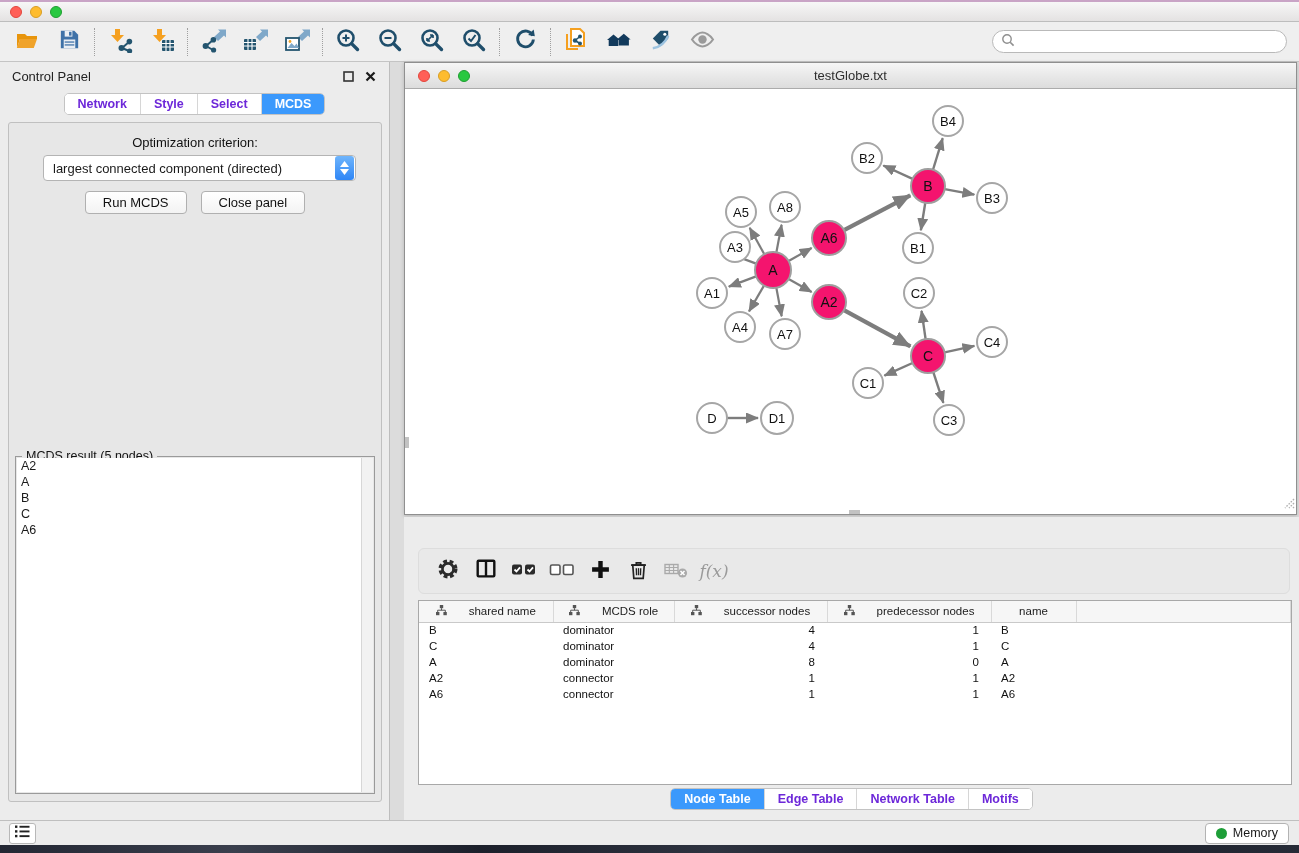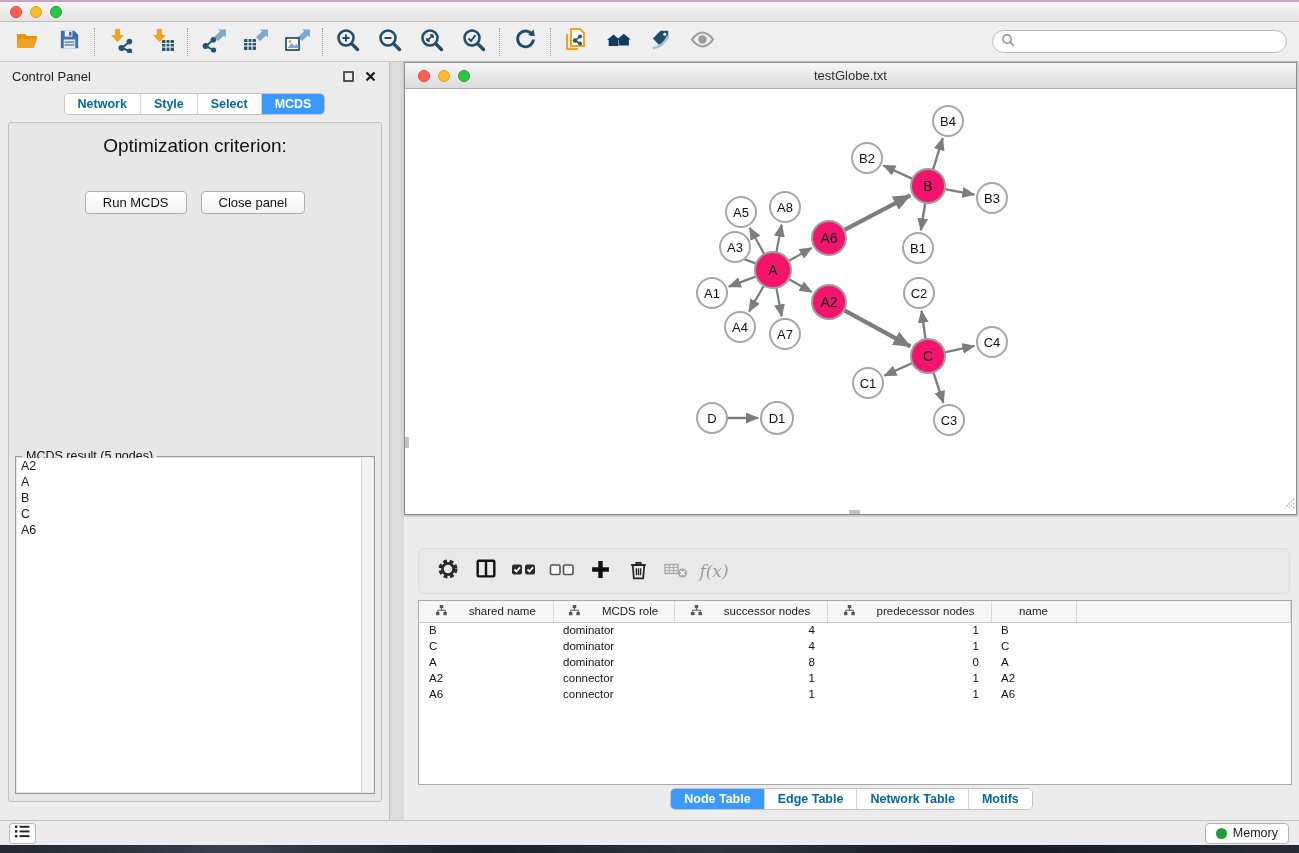--- a/index.html
+++ b/index.html
@@ -28,28 +28,28 @@
                  border:1px solid #b9b9b9; border-radius:12px; display:flex; align-items:center; padding:0 8px; }
   .search-wrap input { border:none; outline:none; flex:1; font-size:12px; background:transparent; margin-left:6px; font-family:inherit; }
 
   
   .control-panel { position:absolute; left:0; top:62px; width:390px; height:758px;
                    background:#ececec; border-right:1px solid #bdbdbd; }
   .panel-header { display:flex; align-items:center; padding:7px 12px 0 12px; font-size:13px; color:#222; }
   .panel-header .spacer { flex:1; }
   .win-icon { width:14px; height:14px; margin-left:8px; display:flex; align-items:center; justify-content:center; cursor:pointer; }
   .seg { display:inline-flex; background:#fff; border:1px solid #c3c3c3; border-radius:5px; overflow:hidden; }
-  .seg .tab { padding:3px 13px; font-size:12.5px; font-weight:bold; color:#0369a1; background:#fff;
+  .seg .tab { padding:3px 13px; font-size:12.5px; font-weight:bold; color:#6d28d9; background:#fff;
               border-left:1px solid #d6d6d6; cursor:pointer; white-space:nowrap; }
   .seg .tab:first-child { border-left:none; }
   .seg .tab.active { background:#3b99fc; color:#fff; }
   .ctrl-tabs-row { text-align:center; margin-top:9px; }
   .ctrl-body { position:absolute; left:8px; top:60px; width:374px; height:680px;
                background:#e7e7e7; border:1px solid #c0c0c0; border-radius:3px; }
-  .opt-label { text-align:center; margin-top:12px; font-size:19px; color:#111; }
+  .opt-label { text-align:center; margin-top:12px; font-size:13px; color:#111; }
   .dropdown { position:absolute; left:34px; top:32px; width:313px; height:26px; background:#fff;
               border:1px solid #b4b4b4; border-radius:4px; display:flex; align-items:center; cursor:pointer; }
   .dropdown .dd-text { flex:1; font-size:13px; padding-left:9px; white-space:nowrap; overflow:hidden; }
   .dd-stepper { width:19px; height:24px; border-radius:3px; background:linear-gradient(#6fb5fc,#2f86f6);
                 display:flex; flex-direction:column; align-items:center; justify-content:center; gap:2px; margin-right:1px; }
   .dd-stepper svg { display:block; }
   .btn-row { position:absolute; left:0; top:68px; width:100%; display:flex; justify-content:center; gap:14px; }
   .push-btn { background:linear-gradient(#ffffff,#f3f3f3); border:1px solid #b0b0b0; border-radius:4px;
               font-size:13px; padding:3px 17px; color:#111; cursor:pointer; font-family:inherit; }
   .mcds-box { position:absolute; left:6px; top:333px; width:360px; height:338px;
@@ -273,20 +273,31 @@
   <div class="ctrl-tabs-row">
     <div class="seg">
       <span class="tab">Network</span>
       <span class="tab">Style</span>
       <span class="tab">Select</span>
       <span class="tab active">MCDS</span>
     </div>
   </div>
   <div class="ctrl-body">
     <div class="opt-label">Optimization criterion:</div>
+    <div class="dropdown">
+      <span class="dd-text">largest connected component (directed)</span>
+      <span class="dd-stepper">
+        <svg width="9" height="6" viewBox="0 0 9 6">
+            <path d="M4.5 0L9 6H0z" fill="#fff"></path>
+          </svg>
+        <svg width="9" height="6" viewBox="0 0 9 6">
+            <path d="M4.5 6L0 0h9z" fill="#fff"></path>
+          </svg>
+      </span>
+    </div>
     <div class="btn-row">
       <button class="push-btn">Run MCDS</button>
       <button class="push-btn">Close panel</button>
     </div>
     <div class="mcds-box">
       <span class="mcds-legend">MCDS result (5 nodes)</span>
       <div class="mcds-list">
           <div class="mcds-item">A2</div>
           <div class="mcds-item">A</div>
           <div class="mcds-item">B</div>

